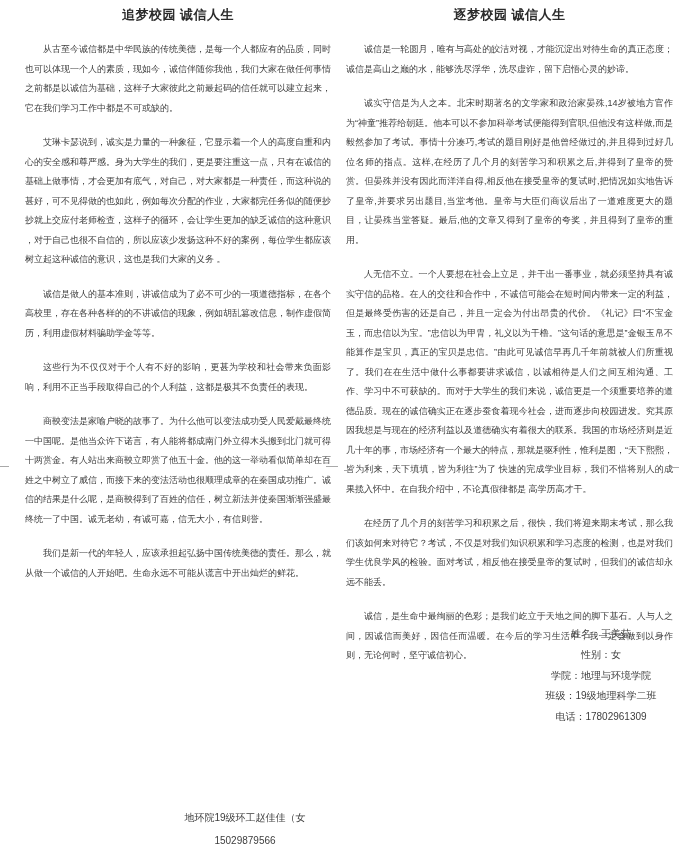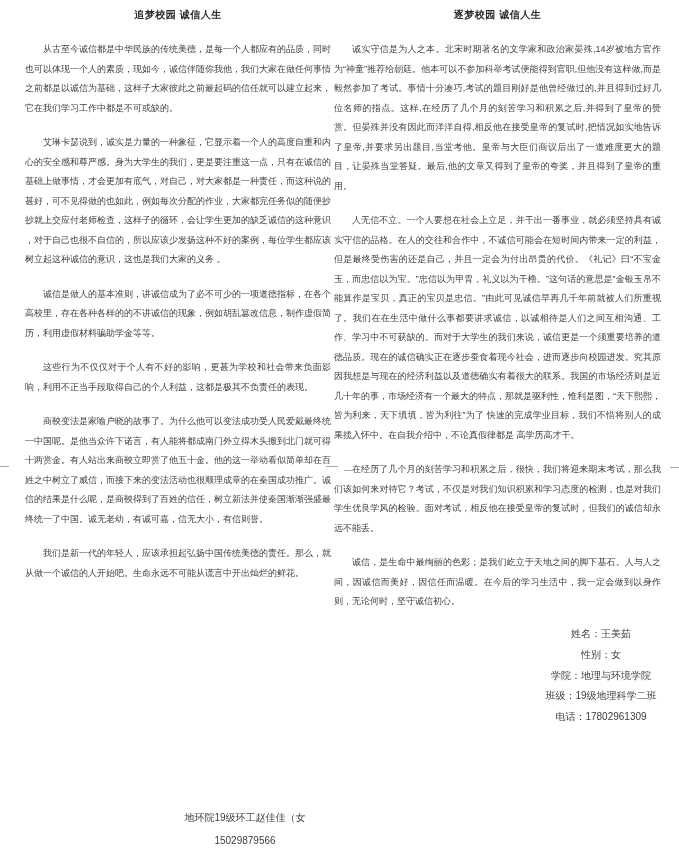--- a/index.html
+++ b/index.html
@@ -13,23 +13,23 @@
     height: 849px;
     overflow: hidden;
     font-family: "Liberation Sans", "DejaVu Sans", sans-serif;
     color: #3d3d3d;
   }
   .doc-col {
     position: absolute;
     top: 5px;
   }
   .doc-col.left  { left: 25px;  width: 306px; }
-  .doc-col.right { left: 334px; width: 327px; }
+  .doc-col.right { left: 346px; width: 327px; }
   .doc-title {
-    font-size: 10px;
+    font-size: 13px;
     font-weight: bold;
     color: #2b2b2b;
     text-align: center;
     margin: 0 0 8px 0;
     line-height: 20px;
     letter-spacing: 0.5px;
   }
   .body-para {
     margin: 15px 0 3px 0;
     font-size: 9px;
@@ -77,20 +77,21 @@
   <p class="body-para">从古至今诚信都是中华民族的传统美德，是每一个人都应有的品质，同时也可以体现一个人的素质，现如今，诚信伴随你我他，我们大家在做任何事情之前都是以诚信为基础，这样子大家彼此之前最起码的信任就可以建立起来，它在我们学习工作中都是不可或缺的。</p>
   <p class="body-para">艾琳卡瑟说到，诚实是力量的一种象征，它显示着一个人的高度自重和内心的安全感和尊严感。身为大学生的我们，更是要注重这一点，只有在诚信的基础上做事情，才会更加有底气，对自己，对大家都是一种责任，而这种说的甚好，可不见得做的也如此，例如每次分配的作业，大家都完任务似的随便抄抄就上交应付老师检查，这样子的循环，会让学生更加的缺乏诚信的这种意识 ，对于自己也很不自信的，所以应该少发扬这种不好的案例，每位学生都应该树立起这种诚信的意识，这也是我们大家的义务 。</p>
   <p class="body-para">诚信是做人的基本准则，讲诚信成为了必不可少的一项道德指标，在各个高校里，存在各种各样的的不讲诚信的现象，例如胡乱篡改信息，制作虚假简历，利用虚假材料骗助学金等等。</p>
   <p class="body-para">这些行为不仅仅对于个人有不好的影响，更甚为学校和社会带来负面影响，利用不正当手段取得自己的个人利益，这都是极其不负责任的表现。</p>
   <p class="body-para">商鞅变法是家喻户晓的故事了。为什么他可以变法成功受人民爱戴最终统一中国呢。是他当众许下诺言，有人能将都成南门外立得木头搬到北门就可得十两赏金。有人站出来商鞅立即赏了他五十金。他的这一举动看似简单却在百姓之中树立了威信，而接下来的变法活动也很顺理成章的在秦国成功推广。诚信的结果是什么呢，是商鞅得到了百姓的信任，树立新法并使秦国渐渐强盛最终统一了中国。诚无老幼，有诚可嘉，信无大小，有信则誉。</p>
   <p class="body-para">我们是新一代的年轻人，应该承担起弘扬中国传统美德的责任。那么，就从做一个诚信的人开始吧。生命永远不可能从谎言中开出灿烂的鲜花。</p>
 </div>
 
 <div class="doc-col right">
   <div class="doc-title">逐梦校园 诚信人生</div>
+  <p class="body-para">诚信是一轮圆月，唯有与高处的皎洁对视，才能沉淀出对待生命的真正态度；诚信是高山之巅的水，能够洗尽浮华，洗尽虚诈，留下启悟心灵的妙谛。</p>
   <p class="body-para">诚实守信是为人之本。北宋时期著名的文学家和政治家晏殊,14岁被地方官作为“神童”推荐给朝廷。他本可以不参加科举考试便能得到官职,但他没有这样做,而是毅然参加了考试。事情十分凑巧,考试的题目刚好是他曾经做过的,并且得到过好几位名师的指点。这样,在经历了几个月的刻苦学习和积累之后,并得到了皇帝的赞赏。但晏殊并没有因此而洋洋自得,相反他在接受皇帝的复试时,把情况如实地告诉了皇帝,并要求另出题目,当堂考他。皇帝与大臣们商议后出了一道难度更大的题目，让晏殊当堂答疑。最后,他的文章又得到了皇帝的夸奖，并且得到了皇帝的重用。</p>
   <p class="body-para">人无信不立。一个人要想在社会上立足，并干出一番事业，就必须坚持具有诚实守信的品格。在人的交往和合作中，不诚信可能会在短时间内带来一定的利益，但是最终受伤害的还是自己，并且一定会为付出昂贵的代价。《礼记》曰“不宝金玉，而忠信以为宝。”忠信以为甲胄，礼义以为干橹。”这句话的意思是”金银玉帛不能算作是宝贝，真正的宝贝是忠信。”由此可见诚信早再几千年前就被人们所重视了。我们在在生活中做什么事都要讲求诚信，以诚相待是人们之间互相沟通、工作、学习中不可获缺的。而对于大学生的我们来说，诚信更是一个须重要培养的道德品质。现在的诚信确实正在逐步蚕食着现今社会，进而逐步向校园进发。究其原因我想是与现在的经济利益以及道德确实有着很大的联系。我国的市场经济则是近几十年的事，市场经济有一个最大的特点，那就是驱利性，惟利是图，“天下熙熙，皆为利来，天下填填，皆为利往”为了 快速的完成学业目标，我们不惜将别人的成果揽入怀中。在自我介绍中，不论真假律都是 高学历高才干。</p>
   <p class="body-para">在经历了几个月的刻苦学习和积累之后，很快，我们将迎来期末考试，那么我们该如何来对待它？考试，不仅是对我们知识积累和学习态度的检测，也是对我们学生优良学风的检验。面对考试，相反他在接受皇帝的复试时，但我们的诚信却永远不能丢。</p>
   <p class="body-para">诚信，是生命中最绚丽的色彩；是我们屹立于天地之间的脚下基石。人与人之间，因诚信而美好，因信任而温暖。在今后的学习生活中，我一定会做到以身作则，无论何时，坚守诚信初心。</p>
 </div>
 
 <div class="left-signature">
   <div>地环院19级环工赵佳佳（女</div>
   <div>15029879566</div>
 </div>

